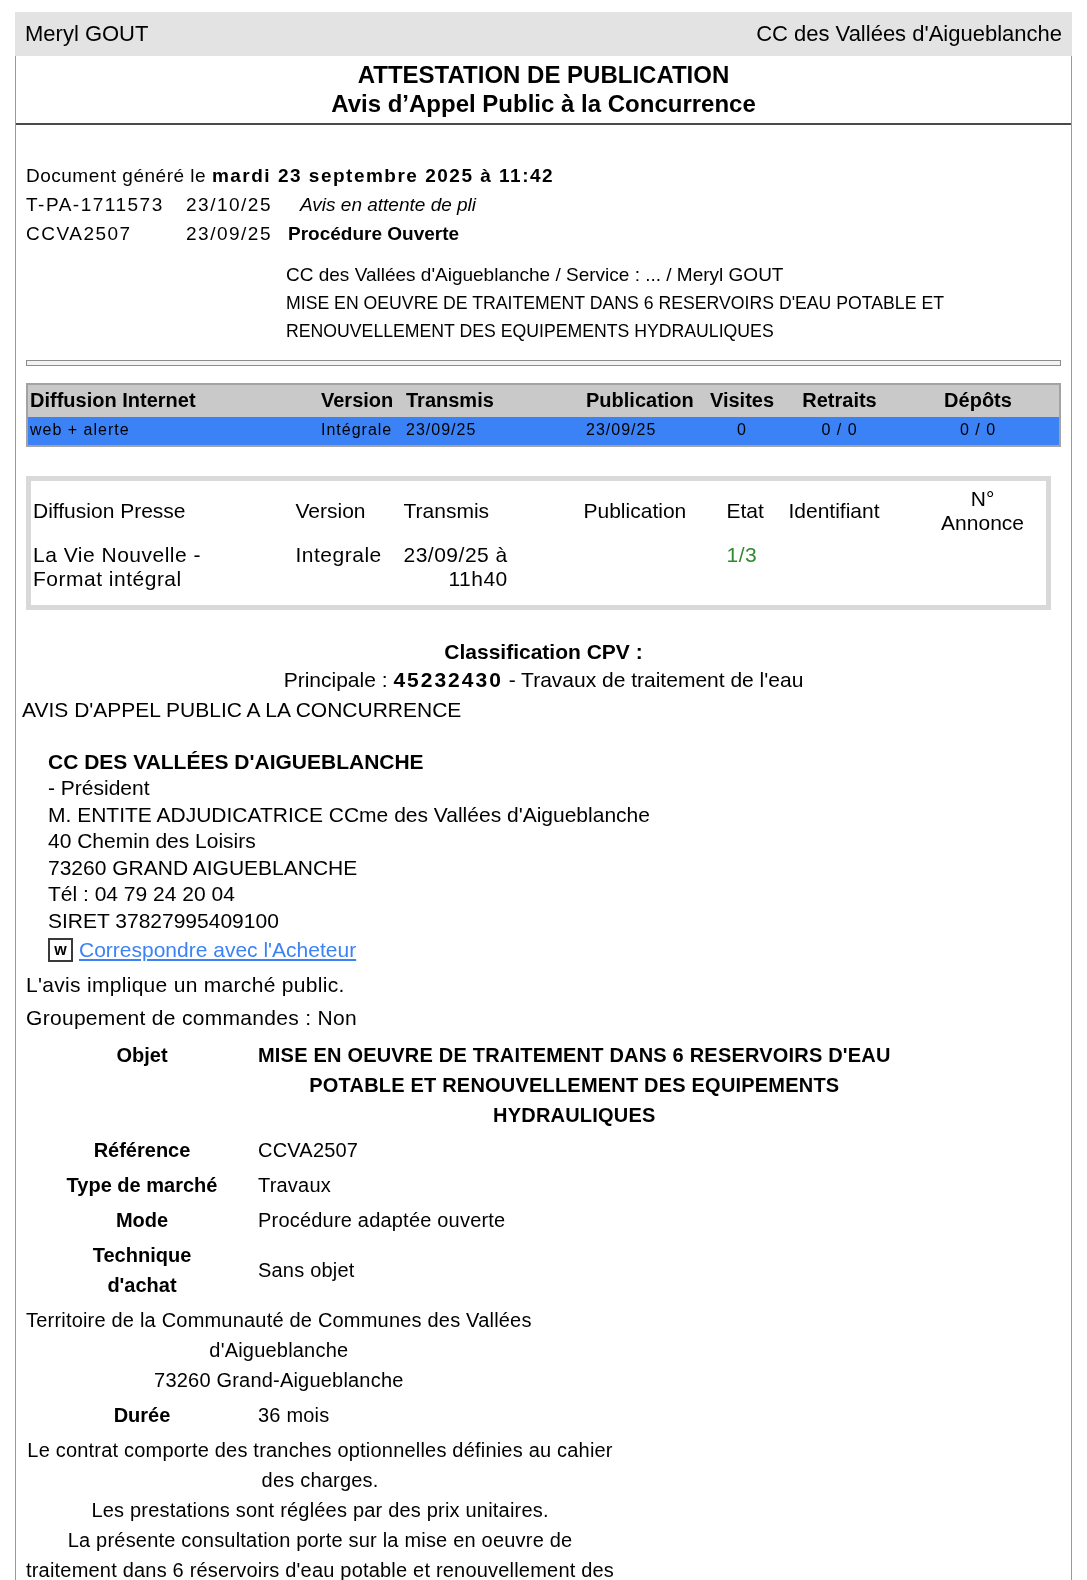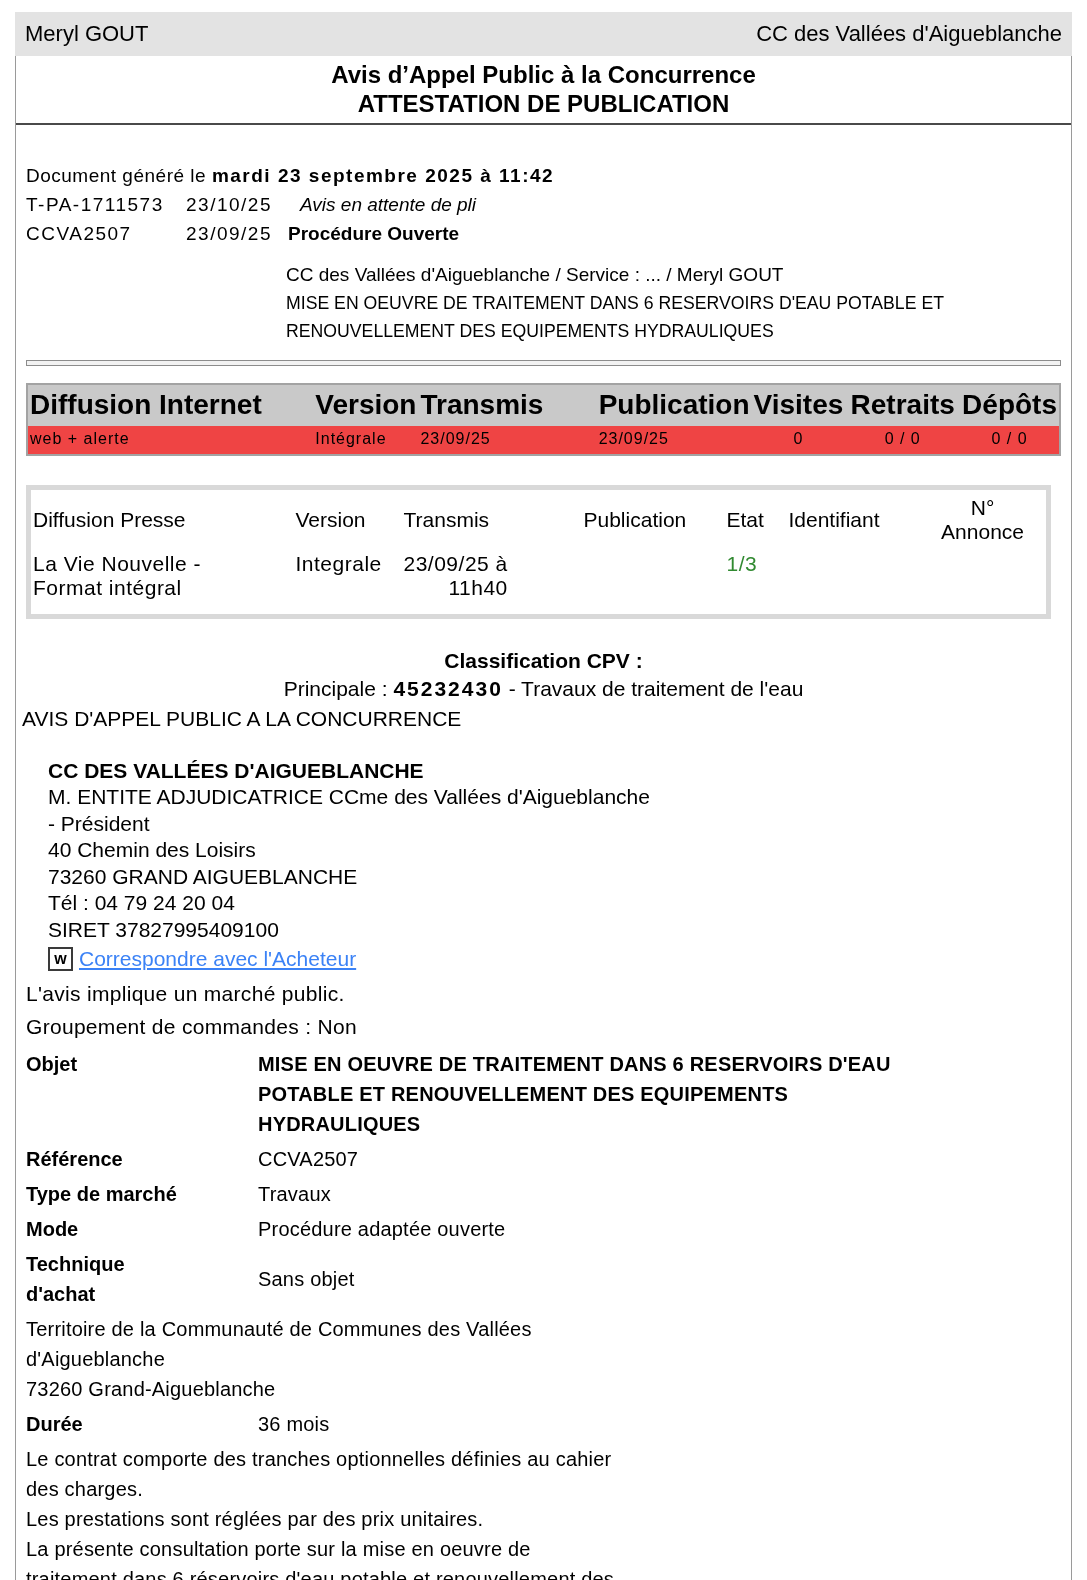--- a/index.html
+++ b/index.html
@@ -36,24 +36,24 @@
   .service-line1 { font-weight:normal; }
   .condensed { transform:scaleX(0.93); transform-origin:left center; white-space:nowrap; }
 
   .hr-groove { margin-top:15px; height:6px; background:#f2f2f2; border:1px solid #8c8c8c; }
 
   table { border-collapse:collapse; }
   .tbl-internet {
     margin-top:17px; width:100%; border:2px solid #a3a3a3;
   }
   .tbl-internet th {
-    background:#c9c9c9; font-size:28px; font-weight:bold; text-align:left;
+    background:#c9c9c9; font-size:20px; font-weight:bold; text-align:left;
     padding:4px 2px 5px; border:0;
   }
-  .tbl-internet td { font-size:16px; padding:4px 2px 6px; background:#ef4444; letter-spacing:1px; }
+  .tbl-internet td { font-size:16px; padding:4px 2px 6px; background:#3b82f6; letter-spacing:1px; }
   .ctr { text-align:center !important; }
 
   .tbl-presse {
     margin-top:29px; width:99%; border:5px solid #d9d9d9;
   }
   .tbl-presse th {
     font-size:21px; font-weight:normal; text-align:left; vertical-align:middle;
     padding:6px 2px 2px; white-space:pre-line;
   }
   .tbl-presse td { font-size:21px; padding:6px 2px 14px; vertical-align:top; white-space:pre-line; letter-spacing:0.5px; }
@@ -72,41 +72,41 @@
   .w-icon {
     width:25px; height:24px; border:2px solid #3a3a3a; display:inline-flex;
     align-items:center; justify-content:center; font-weight:bold; font-size:16px;
     margin-right:6px; flex:0 0 auto;
   }
   .buyer-link { text-decoration:underline; color:#3b82f6; }
 
   .plain-line { font-size:21px; margin-top:9px; letter-spacing:0.3px; }
 
   .details { margin-top:10px; }
-  .d-row { display:flex; align-items:flex-start; margin-top:5px; }
+  .d-row { display:flex; align-items:flex-start; margin-top:5px;text-align:center; }
   .d-label { width:232px; flex:0 0 auto; font-weight:bold; font-size:20px; line-height:30px; white-space:pre-line; }
   .d-value { font-size:20px; line-height:30px; white-space:pre-line; letter-spacing:0.2px; }
   .d-value.bold { font-weight:bold; }
   .va-center { align-items:center; }
 </style>
 </head>
 <body>
 
 <div class="page">
 
   <div class="header-bar">
     <span>Meryl GOUT</span>
     <span>CC des Vallées d'Aigueblanche</span>
   </div>
 
   <div class="doc-frame">
 
     <div class="title-block">
+      <div>ATTESTATION DE PUBLICATION</div>
       <div>Avis d’Appel Public à la Concurrence</div>
-      <div>ATTESTATION DE PUBLICATION</div>
     </div>
 
     <div class="content">
 
       <div class="meta">
         <div class="meta-generated">
           <span>Document généré le </span><b>mardi 23 septembre 2025 à 11:42</b>
         </div>
         <div class="meta-row">
           <span class="meta-id">T-PA-1711573</span>
@@ -181,22 +181,22 @@
         <div class="cpv-title">Classification CPV :</div>
         <div>
           <span>Principale : </span><span class="cpv-code">45232430</span><span> - Travaux de traitement de l'eau</span>
         </div>
       </div>
 
       <div class="section-title">AVIS D'APPEL PUBLIC A LA CONCURRENCE</div>
 
       <div class="buyer">
         <div class="buyer-name">CC DES VALLÉES D'AIGUEBLANCHE</div>
+        <div>- Président</div>
         <div>M. ENTITE ADJUDICATRICE CCme des Vallées d'Aigueblanche</div>
-        <div>- Président</div>
         <div>40 Chemin des Loisirs</div>
         <div>73260 GRAND AIGUEBLANCHE</div>
         <div>Tél : 04 79 24 20 04</div>
         <div>SIRET 37827995409100</div>
         <div class="buyer-link-row">
           <span class="w-icon">w</span>
           <a href="#" class="buyer-link">Correspondre avec l'Acheteur</a>
         </div>
       </div>
 

